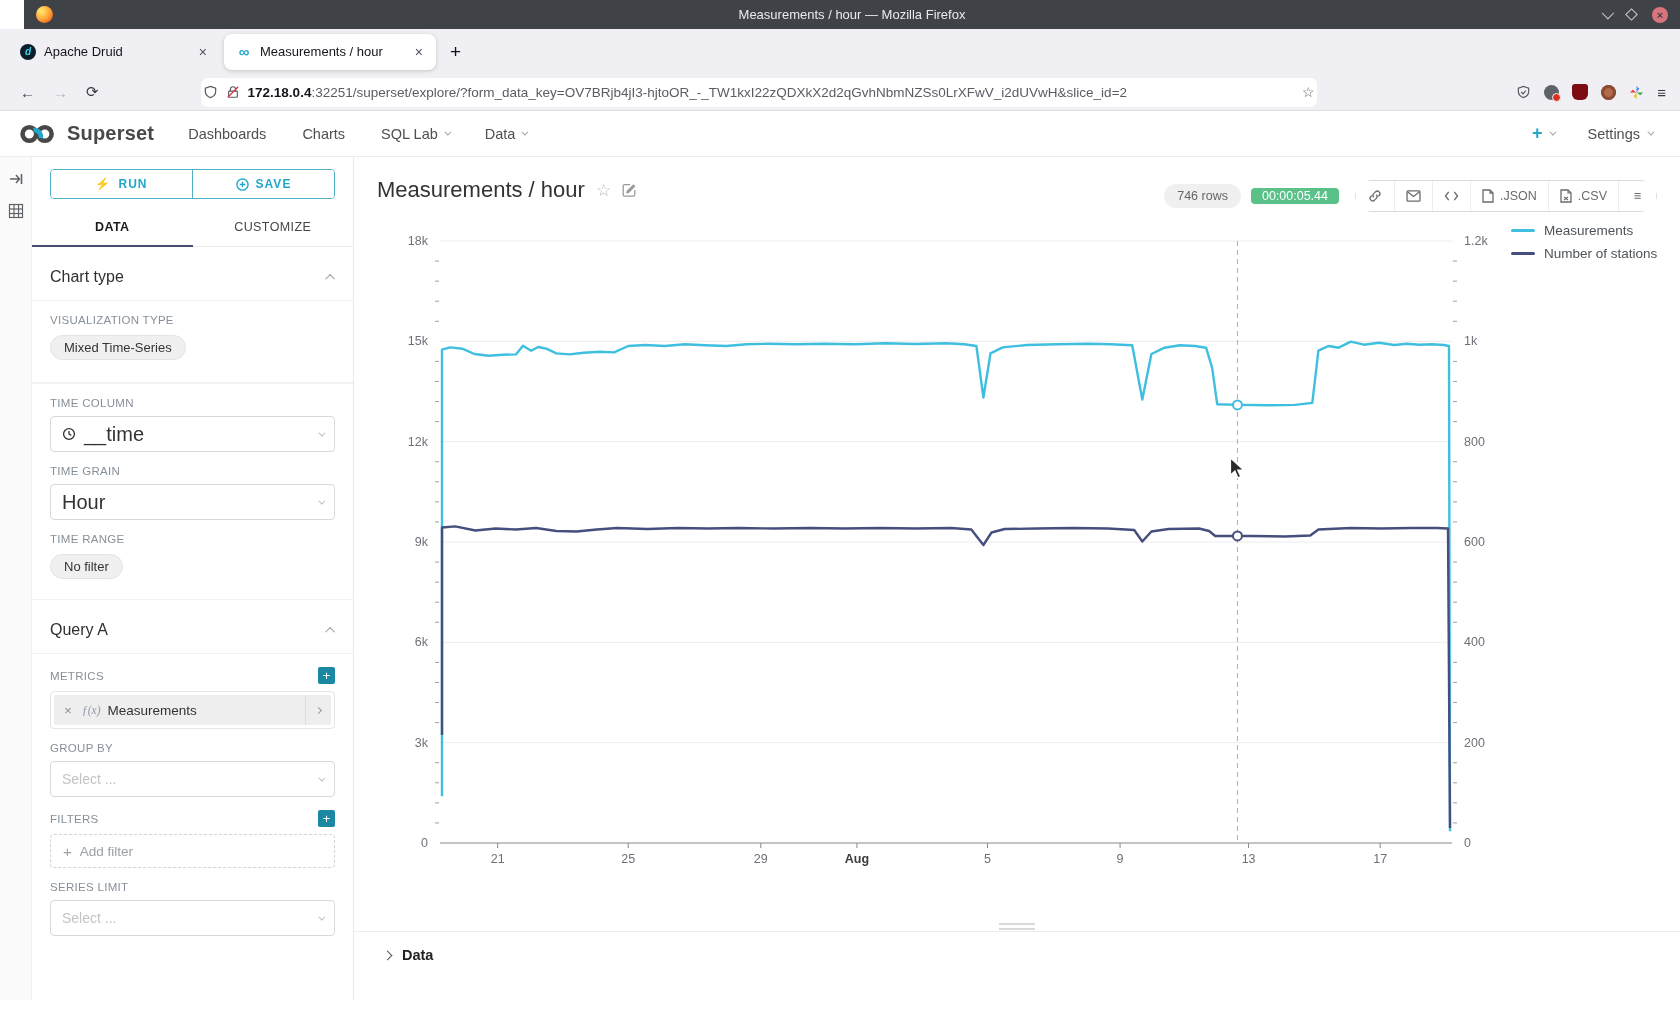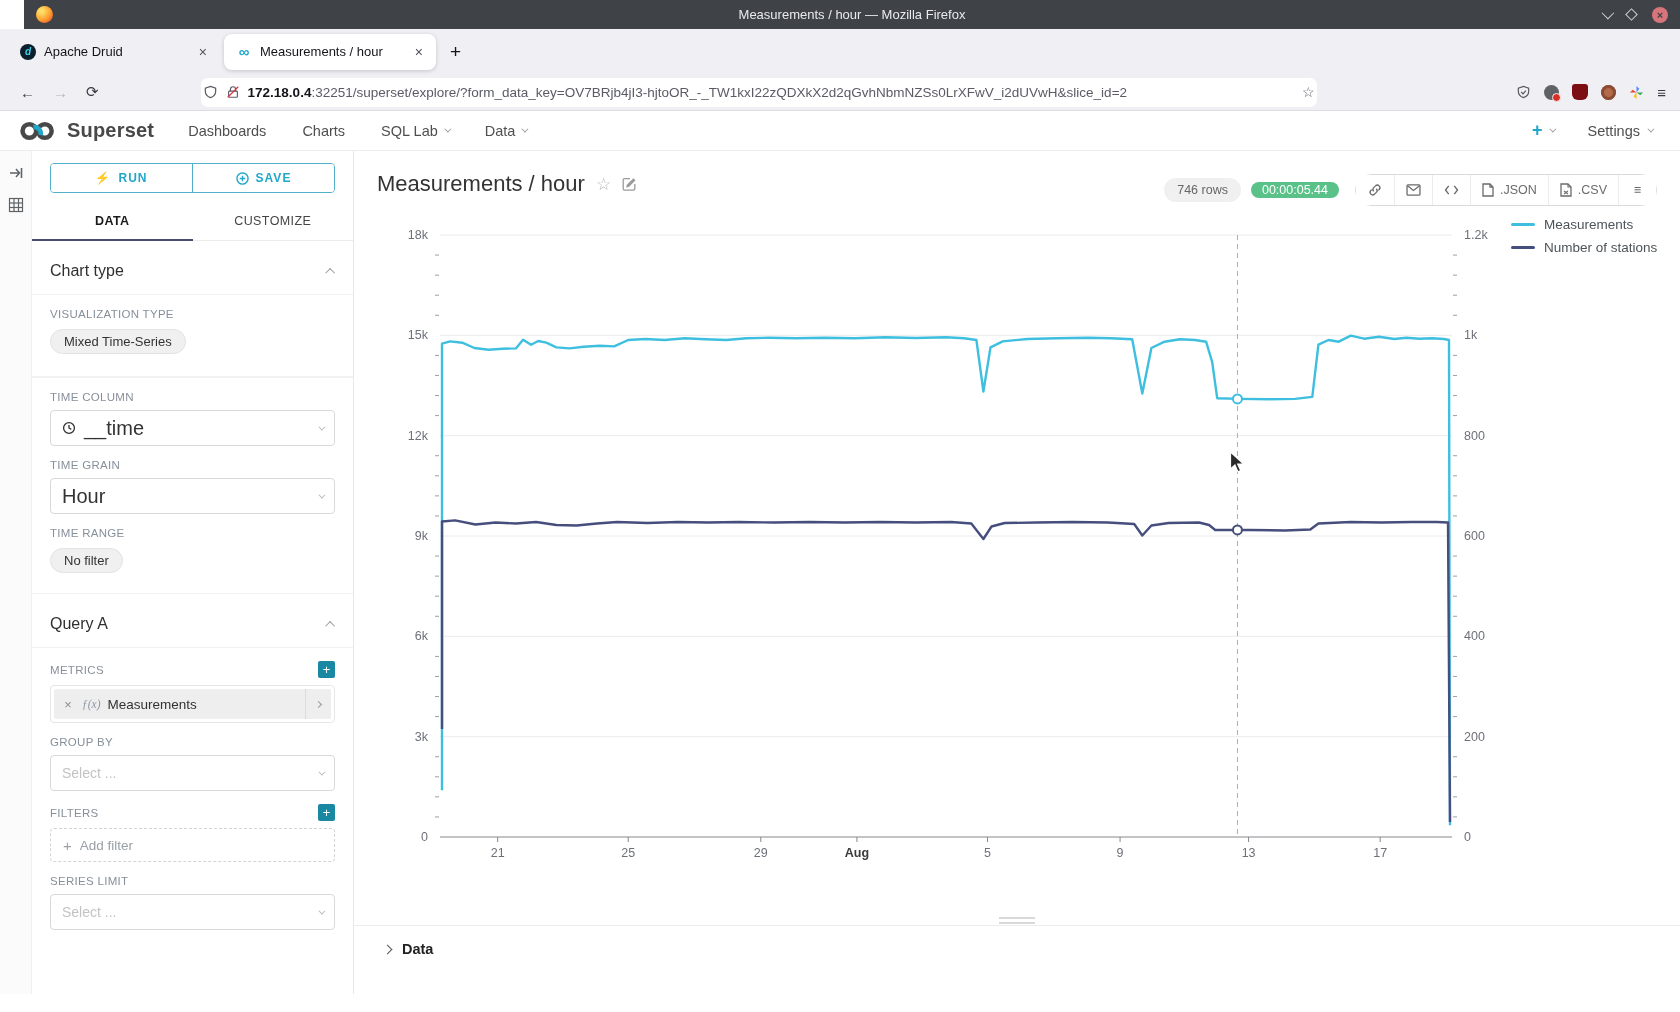--- a/index.html
+++ b/index.html
@@ -38,21 +38,21 @@
   .url-host { color:#15141a; font-weight:700; }
   .url-star { color:#5b5b66; font-size:14px; }
   .url-right { margin-left:auto; display:flex; align-items:center; gap:13px; }
   .ext-ublock { width:16px; height:16px; background:#7c0d12; border-radius:3px 3px 6px 6px; }
   .ext-circle { width:15px; height:15px; border-radius:50%; background:#5f6368; position:relative; }
   .ext-circle::after { content:""; position:absolute; right:-2px; bottom:-2px; width:7px; height:7px; border-radius:50%; background:#d93025; border:1px solid #f0f0f4; }
   .ext-brown { width:15px; height:15px; border-radius:50%; background:#b26a4b; box-shadow:inset 0 0 0 3px #8a4a33; }
   .menu-ic { font-size:15px; color:#3a3a44; letter-spacing:0; }
 
   
-  .appnav { height:40px; background:#fff; border-bottom:1px solid #ececec; display:flex; align-items:center; padding:12px 18px; }
+  .appnav { height:46px; background:#fff; border-bottom:1px solid #ececec; display:flex; align-items:center; padding:12px 18px; }
   .brand { display:flex; align-items:center; gap:9px; margin-right:34px; }
   .brand-name { font-size:20px; font-weight:700; color:#484848; letter-spacing:.2px; }
   .nav-items { display:flex; align-items:center; gap:36px; }
   .nav-item { font-size:14.5px; color:#4f4f4f; display:flex; align-items:center; gap:6px; }
   .chev { display:inline-block; width:7px; height:7px; border-right:1.5px solid #9a9a9a; border-bottom:1.5px solid #9a9a9a; }
   .chev.down { transform:rotate(45deg) translateY(-2px); }
   .chev.up { transform:rotate(225deg) translateY(-2px); }
   .chev.right { transform:rotate(-45deg); }
   .chev.small { width:5px; height:5px; }
   .appnav-right { margin-left:auto; display:flex; align-items:center; gap:34px; padding-right:10px; }
@@ -96,21 +96,21 @@
   
   .main { flex:1; position:relative; background:#fff; }
   .chart-svg { position:absolute; left:0; top:0; }
   .chart-svg text { font-family:"Liberation Sans",sans-serif; font-size:12.5px; }
   .main-header { position:absolute; left:0; right:0; top:0; display:flex; align-items:flex-start; justify-content:space-between; padding:20px 23px 0 23px; }
   .title-group { display:flex; align-items:center; gap:11px; }
   .chart-title { font-size:22px; font-weight:400; color:#333; }
   .title-ic { color:#b9b9b9; font-size:17px; }
   .hdr-right { display:flex; align-items:center; gap:10px; padding-top:3px; }
   .badge-rows { background:#f0f0f0; color:#666; border-radius:12px; padding:5px 13px; font-size:12.5px; }
-  .badge-timer { background:var(--success,#5ac189); color:#fff; border-radius:12px; padding:1px 11px; font-size:12.5px; }
+  .badge-timer { background:var(--success,#5ac189); color:#fff; border-radius:4px; padding:1px 11px; font-size:12.5px; }
   .btn-group { display:flex; border:1px solid #dadada; border-radius:16px; height:32px; background:#fff; margin-left:6px; }
   .bg-btn { display:flex; align-items:center; justify-content:center; min-width:38px; color:#6b6b6b; font-size:12.5px; gap:6px; padding:0 11px; background:#fff; border:none; border-left:1px solid #ececec; }
   .bg-btn:first-child { border-left:none; }
   .legend { position:absolute; left:1157px; top:66px; display:flex; flex-direction:column; gap:8px; }
   .legend-row { display:flex; align-items:center; gap:9px; }
   .legend-dash { width:24px; height:3.5px; border-radius:2px; background:#999; }
   .legend-label { font-size:13.5px; color:#4d5358; }
   .tooltip { position:absolute; left:902px; top:334px; width:196px; background:rgba(255,255,255,.97); border-radius:4px; box-shadow:0 2px 10px rgba(0,0,0,.18); padding:10px 13px; z-index:5; }
   .tt-title { font-size:14.5px; color:#333; margin-bottom:7px; }
   .tt-row { display:flex; align-items:center; gap:7px; margin-top:4px; }

